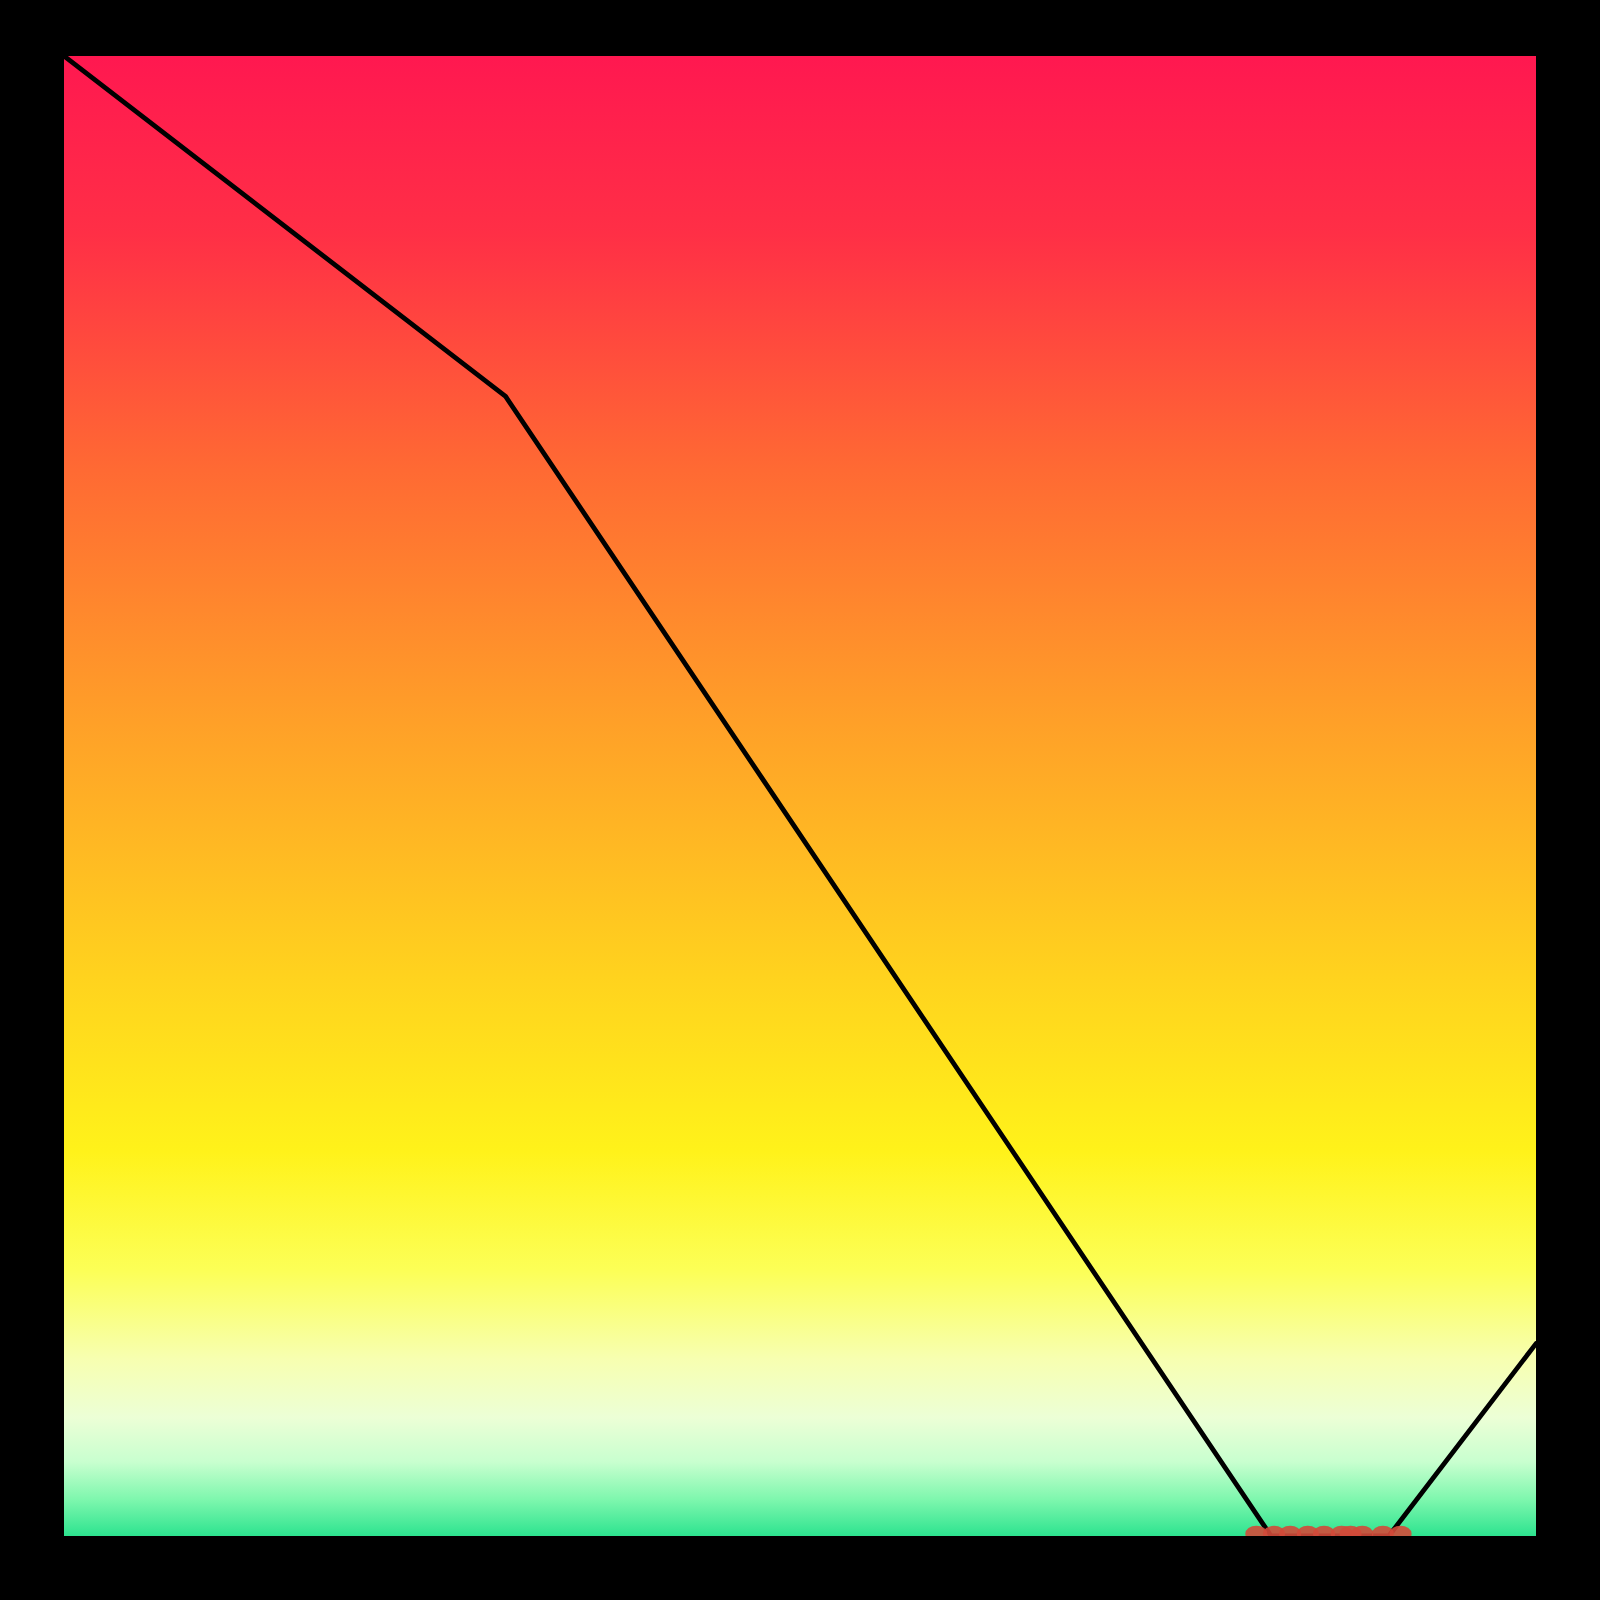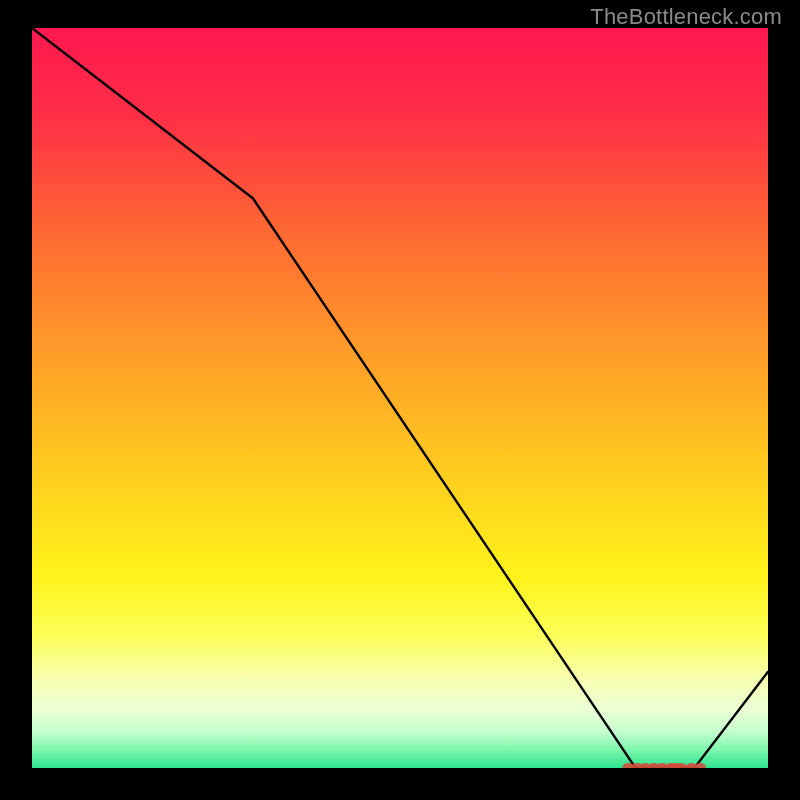--- a/index.html
+++ b/index.html
@@ -43,21 +43,20 @@
     width: 736px;
     height: 740px;
     display: block;
   }
 </style>
 </head>
 <body>
 
 <div class="frame">
 
-  <div class="watermark">TheBottleneck.com</div>
 
   <div class="plot-area">
     <svg viewBox="0 0 736 740" preserveAspectRatio="none">
       <defs>
         <linearGradient id="bg-grad" x1="0" y1="0" x2="0" y2="1">
             <stop offset="0.00%" stop-color="#ff1850"></stop>
             <stop offset="12.00%" stop-color="#ff2f46"></stop>
             <stop offset="28.00%" stop-color="#ff6a33"></stop>
             <stop offset="45.00%" stop-color="#ffa028"></stop>
             <stop offset="62.00%" stop-color="#ffd21e"></stop>

